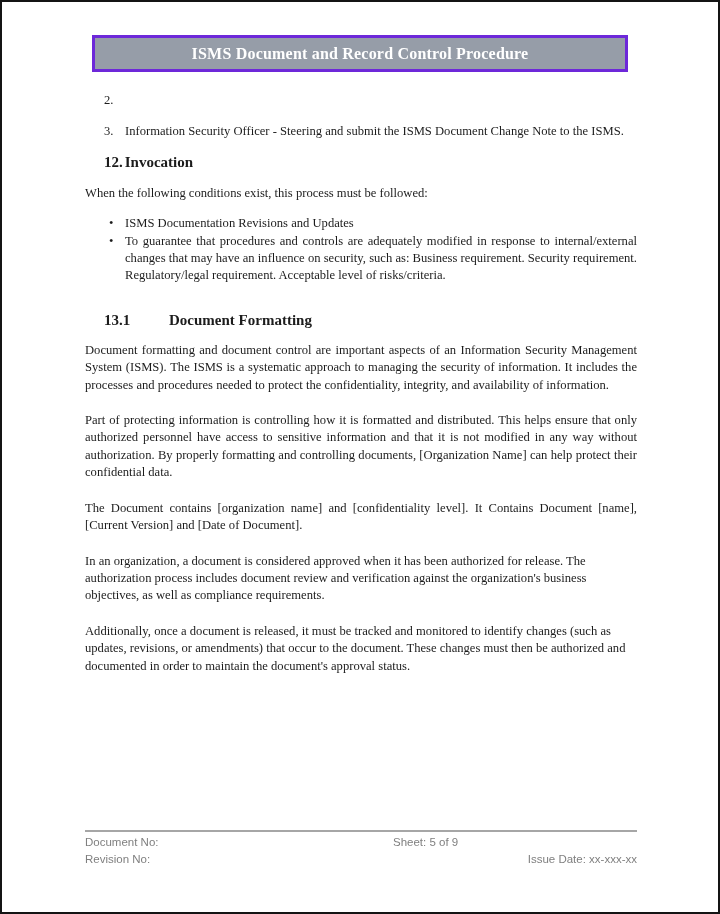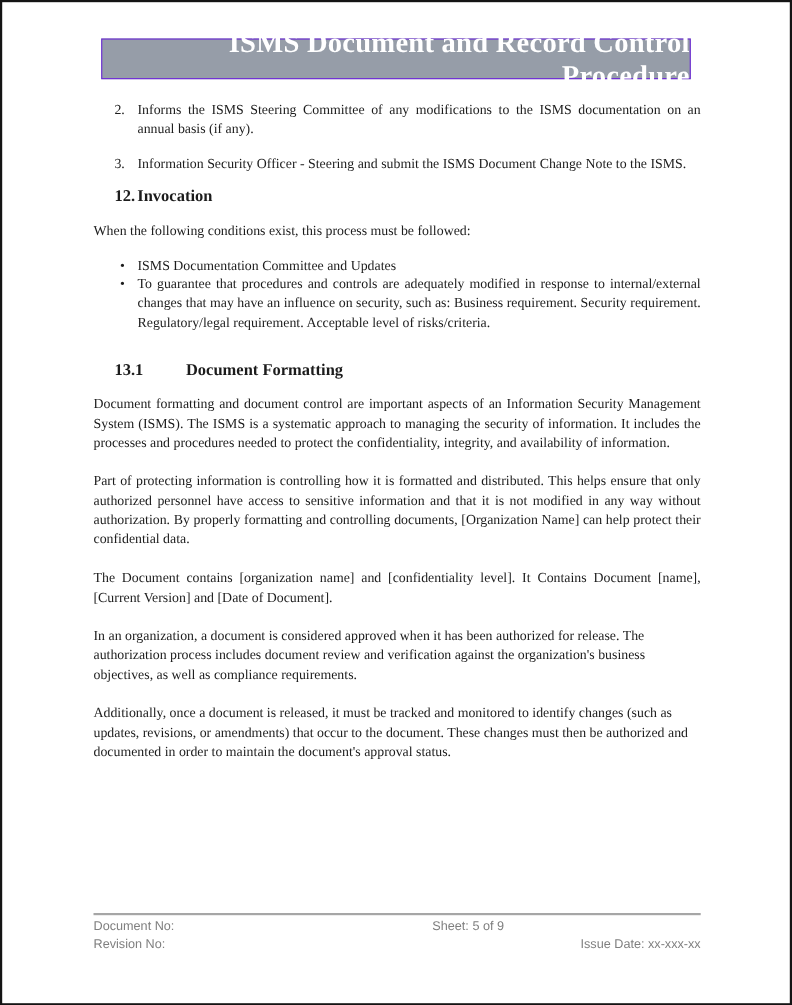--- a/index.html
+++ b/index.html
@@ -18,28 +18,28 @@
     color: #1c1c1c;
     overflow: hidden;
   }
   .content {
     padding: 0 81px 0 83px;
   }
   .banner {
     margin: 33px 9px 0 7px;
     height: 37px;
     background: #969da8;
-    border: 1px solid #6d28d9;
+    border: 3px solid #6d28d9;
     box-sizing: border-box;
     display: flex;
     align-items: center;
     justify-content: center;
     color: #ffffff;
     font-weight: bold;
-    font-size: 26px;
+    font-size: 16px;
     letter-spacing: 0.2px;
     text-align: right;
   }
   .body-text {
     font-size: 12.6px;
     line-height: 17.4px;
   }
   .num-item {
     display: flex;
   }
@@ -136,41 +136,40 @@
 <div class="page">
   <div class="content">
 
     <div class="banner">
       <span>ISMS Document and Record Control Procedure</span>
     </div>
 
     <div class="body-text num-item item-2">
       <div class="num">2.</div>
       <div class="itext">
-        <div>Informs the ISMS Steering Committee of any modifications to the ISMS documentation on an annual basis (if any).</div>
       </div>
     </div>
 
     <div class="body-text num-item item-3">
       <div class="num">3.</div>
       <div class="itext">
         <div>Information Security Officer - Steering and submit the ISMS Document Change Note to the ISMS.</div>
       </div>
     </div>
 
     <div class="h-invocation">
       <span class="h-num">12.</span><span class="h-title">Invocation</span>
     </div>
 
     <div class="body-text intro-para">When the following conditions exist, this process must be followed:</div>
 
     <div class="body-text bullets">
       <div class="bullet">
         <div class="mark">•</div>
-        <div class="btext">ISMS Documentation Committee and Updates</div>
+        <div class="btext">ISMS Documentation Revisions and Updates</div>
       </div>
       <div class="bullet">
         <div class="mark">•</div>
         <div class="btext just">To guarantee that procedures and controls are adequately modified in response to internal/external changes that may have an influence on security, such as: Business requirement. Security requirement. Regulatory/legal requirement. Acceptable level of risks/criteria.</div>
       </div>
     </div>
 
 
     <div class="h-sub h-131">
       <span class="h-num">13.1</span><span>Document Formatting</span>

